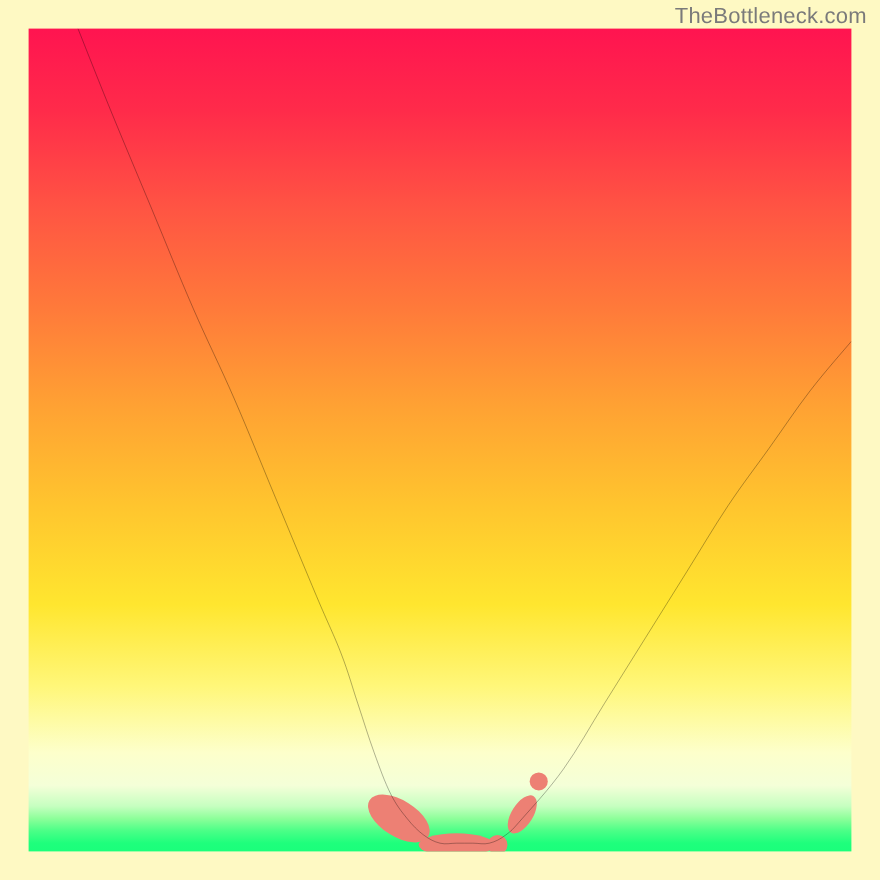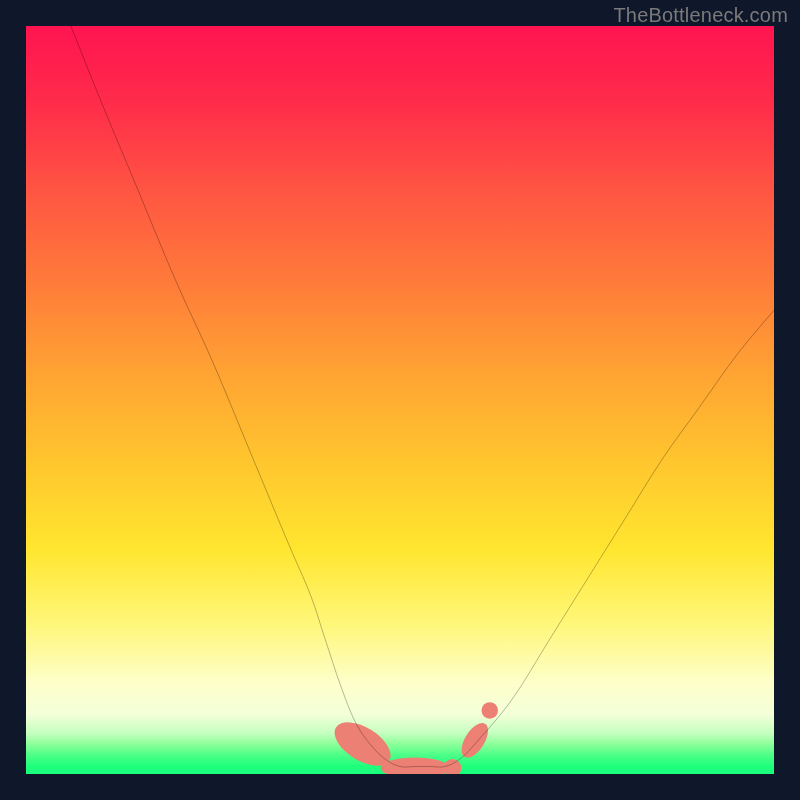--- a/index.html
+++ b/index.html
@@ -8,21 +8,21 @@
     width: 800px;
     height: 800px;
     overflow: hidden;
     background: #000;
     font-family: Arial, Helvetica, sans-serif;
   }
   .frame {
     position: absolute;
     left: 0; top: 0;
     width: 800px; height: 800px;
-    background: #0f172a;
+    background: #fef9c3;
   }
   .plot {
     position: absolute;
     left: 26px;
     top: 26px;
     width: 748px;
     height: 748px;
     
     background: linear-gradient(
       to bottom,

